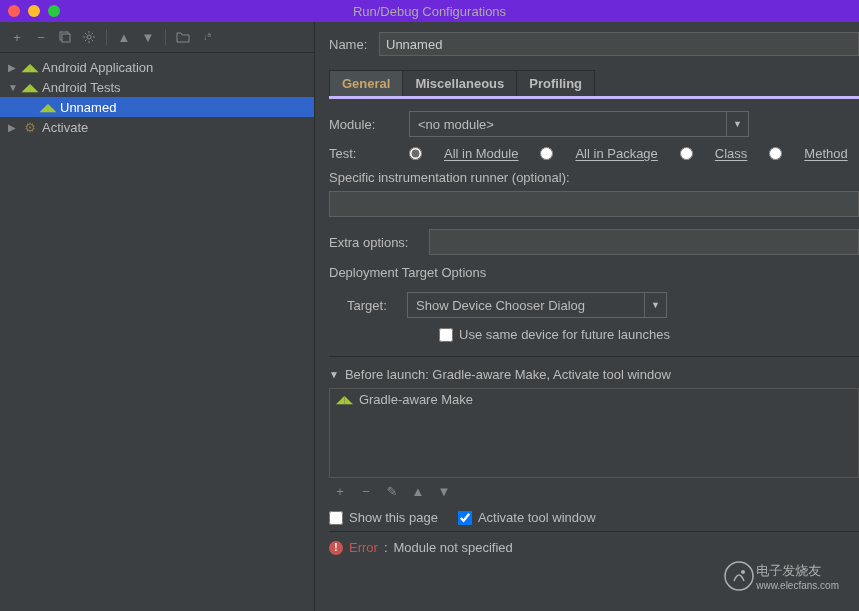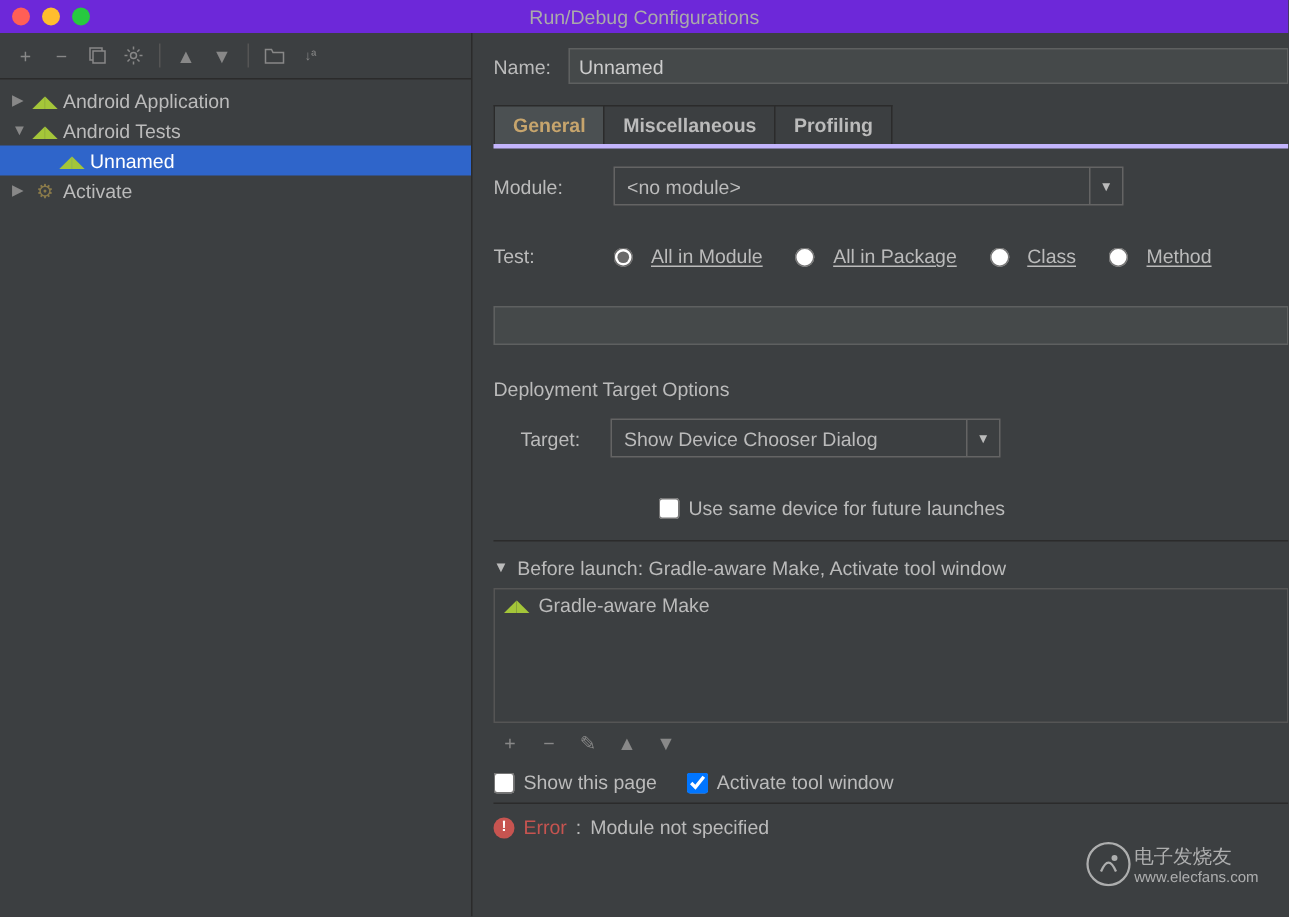--- a/index.html
+++ b/index.html
@@ -24,26 +24,26 @@
 .ico-android { color: #a4c639; font-size: 11px; }
 .ico-gear { color: #8a7a4a; }
 .right { flex: 1; padding: 10px 0 0 14px; display: flex; flex-direction: column; overflow: hidden; }
 .name-row { display: flex; align-items: center; margin-bottom: 14px; }
 .name-row label { width: 50px; }
 .name-input { flex: 1; height: 24px; background: #45494a; border: 1px solid #5e6060; color: #ccc; padding: 0 6px; }
 .tabs { display: flex; border-bottom: 3px solid #c4b5fd; font-weight: bold; }
 .tab { padding: 5px 12px; background: #3c3f41; border: 1px solid #2b2b2b; border-bottom: none; margin-right: -1px; cursor: pointer; color: #bbb; }
 .tab.active { background: #4b5052; color: #c7a56d; }
 .form { padding: 12px 0 0 0; }
-.row { display: flex; align-items: center; margin-bottom: 26px; }
+.row { display: flex; align-items: center; margin-bottom: 9px; }
 .row .lbl { width: 80px; }
 .combo { background: #3c3f41; border: 1px solid #646464; height: 26px; display: flex; align-items: center; padding: 10px 8px; position: relative; min-width: 150px; }
 .combo .caret { position: absolute; right: 0; top: 0; bottom: 0; width: 22px; border-left: 1px solid #646464; display: flex; align-items: center; justify-content: center; font-size: 9px; }
 .radio-group { display: flex; gap: 22px; }
-.radio { display: flex; align-items: flex-end; gap: 12px; }
+.radio { display: flex; align-items: center; gap: 22px; }
 .radio input { accent-color: #6a6a6a; }
 .radio .u { text-decoration: underline; text-underline-offset: 2px; }
 .section-label { color: #bbb; margin-bottom: 6px; }
 .text-input { width: 100%; height: 26px; background: #45494a; border: 1px solid #5e6060; }
 .inline-input { flex: 1; height: 26px; background: #45494a; border: 1px solid #5e6060; }
 .fieldset { border: none; margin-top: 10px; }
 .fieldset-title { color: #bbb; margin-bottom: 12px; }
 .indent { padding-left: 18px; }
 .check { display: flex; align-items: center; gap: 6px; }
 .check input { width: 14px; height: 14px; }
@@ -157,22 +157,27 @@
               <input type="radio" style="">
               <span class="u">Class</span>
             </label>
           <label class="radio">
               <input type="radio" style="">
               <span class="u">Method</span>
             </label>
         </div>
       </div>
 
+      <div class="section-label">Specific instrumentation runner (optional):</div>
       <input class="text-input" style="margin-bottom: 12px;">
 
+      <div class="row">
+        <span class="lbl" style="width:100px">Extra options:</span>
+        <input class="inline-input" style="">
+      </div>
 
       <div class="fieldset">
         <div class="fieldset-title">Deployment Target Options</div>
         <div class="indent">
           <div class="row">
             <span class="lbl" style="width:60px">Target:</span>
             <div class="combo" style="width:260px">
               <span>Show Device Chooser Dialog</span>
               <span class="caret">▼</span>
             </div>

